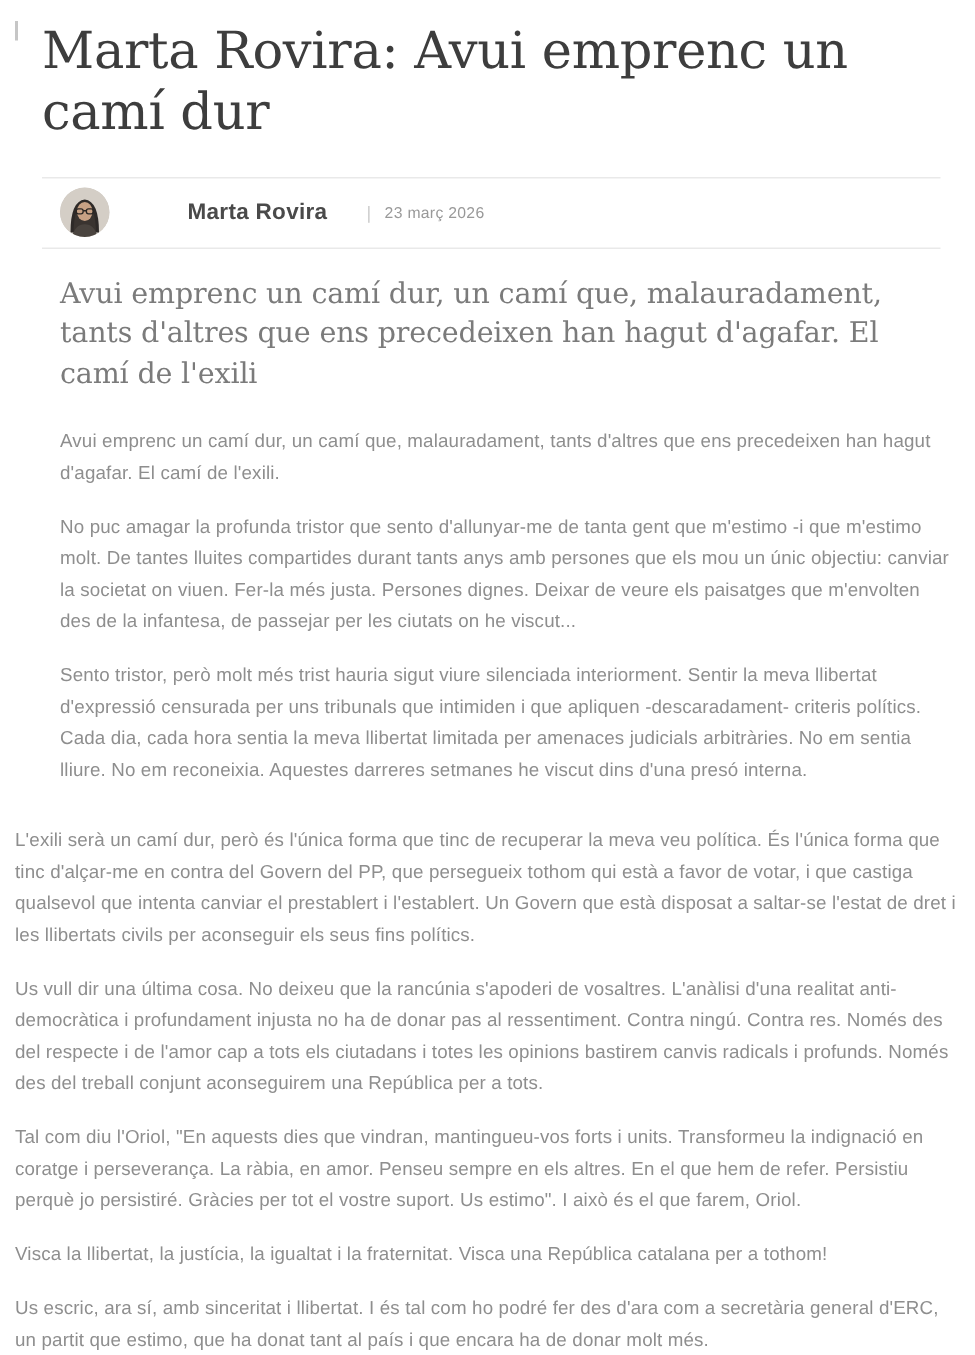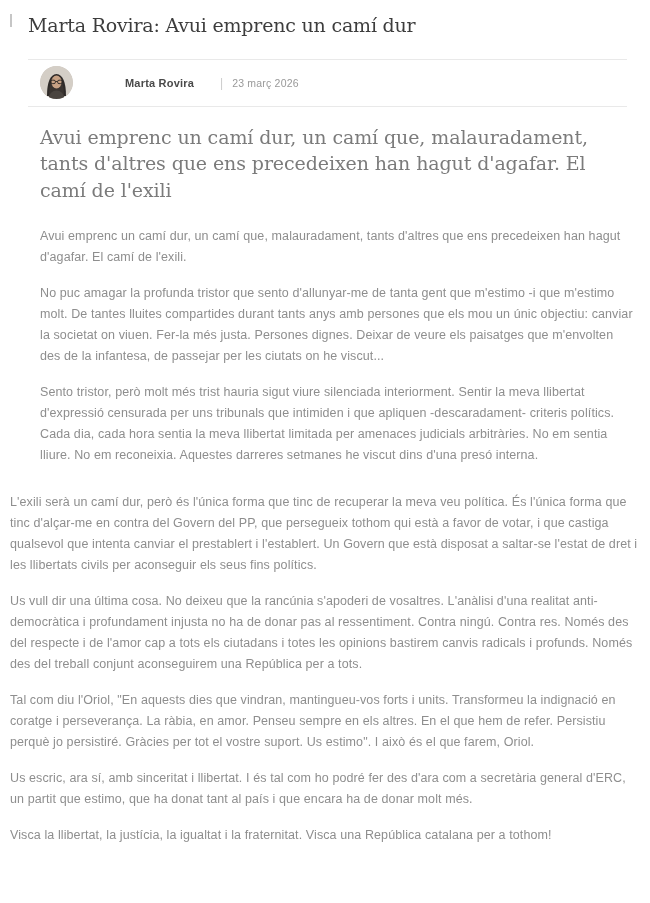--- a/index.html
+++ b/index.html
@@ -14,21 +14,21 @@
 
   .edge-mark {
     position: absolute; left: 10px; top: 0;
     width: 2px; height: 13px; background: #c6c6c6;
   }
 
   h1.title {
     margin: 14px 30px 0 28px;
     font-family: "DejaVu Serif", serif;
     font-weight: 500;
-    font-size: 19px;
+    font-size: 34px;
     letter-spacing: -0.2px;
     color: #3d3d3d;
     line-height: 1.2;
   }
 
   .head-block {
     margin: 22px 23px 0 28px;
     border-top: 1px solid #e9e9e9;
     border-bottom: 1px solid #e9e9e9;
   }
@@ -38,21 +38,21 @@
     height: 46px;
   }
   .avatar {
     width: 33px; height: 33px; border-radius: 50%;
     overflow: hidden; flex: 0 0 33px;
     background: #cfc9c2;
   }
   .avatar svg { display: block; width: 33px; height: 33px; }
   .byline .author {
     margin-left: 18px;
-    font-size: 11px; font-weight: bold; color: #4a4a4a;
+    font-size: 15px; font-weight: bold; color: #4a4a4a;
     letter-spacing: 0.2px;
     padding-left: 34px;
   }
   .byline .divider {
     margin: 0 9px 0 26px;
     color: #cccccc; font-size: 12px; font-weight: 300;
   }
   .byline .date {
     font-size: 10.5px; color: #999999; letter-spacing: 0.2px;
   }
@@ -111,17 +111,17 @@
   <div class="intro-paragraphs">
       <p>Avui emprenc un camí dur, un camí que, malauradament, tants d'altres que ens precedeixen han hagut d'agafar. El camí de l'exili.</p>
       <p>No puc amagar la profunda tristor que sento d'allunyar-me de tanta gent que m'estimo -i que m'estimo molt. De tantes lluites compartides durant tants anys amb persones que els mou un únic objectiu: canviar la societat on viuen. Fer-la més justa. Persones dignes. Deixar de veure els paisatges que m'envolten des de la infantesa, de passejar per les ciutats on he viscut...</p>
       <p>Sento tristor, però molt més trist hauria sigut viure silenciada interiorment. Sentir la meva llibertat d'expressió censurada per uns tribunals que intimiden i que apliquen -descaradament- criteris polítics. Cada dia, cada hora sentia la meva llibertat limitada per amenaces judicials arbitràries. No em sentia lliure. No em reconeixia. Aquestes darreres setmanes he viscut dins d'una presó interna.</p>
     </div>
 
   <div class="body-paragraphs">
       <p>L'exili serà un camí dur, però és l'única forma que tinc de recuperar la meva veu política. És l'única forma que tinc d'alçar-me en contra del Govern del PP, que persegueix tothom qui està a favor de votar, i que castiga qualsevol que intenta canviar el prestablert i l'establert. Un Govern que està disposat a saltar-se l'estat de dret i les llibertats civils per aconseguir els seus fins polítics.</p>
       <p>Us vull dir una última cosa. No deixeu que la rancúnia s'apoderi de vosaltres. L'anàlisi d'una realitat anti-democràtica i profundament injusta no ha de donar pas al ressentiment. Contra ningú. Contra res. Només des del respecte i de l'amor cap a tots els ciutadans i totes les opinions bastirem canvis radicals i profunds. Només des del treball conjunt aconseguirem una República per a tots.</p>
       <p>Tal com diu l'Oriol, "En aquests dies que vindran, mantingueu-vos forts i units. Transformeu la indignació en coratge i perseverança. La ràbia, en amor. Penseu sempre en els altres. En el que hem de refer. Persistiu perquè jo persistiré. Gràcies per tot el vostre suport. Us estimo". I això és el que farem, Oriol.</p>
+      <p>Visca la llibertat, la justícia, la igualtat i la fraternitat. Visca una República catalana per a tothom!</p>
       <p>Us escric, ara sí, amb sinceritat i llibertat. I és tal com ho podré fer des d'ara com a secretària general d'ERC, un partit que estimo, que ha donat tant al país i que encara ha de donar molt més.</p>
-      <p>Visca la llibertat, la justícia, la igualtat i la fraternitat. Visca una República catalana per a tothom!</p>
     </div>
 
 </div>
 
 </body></html>

